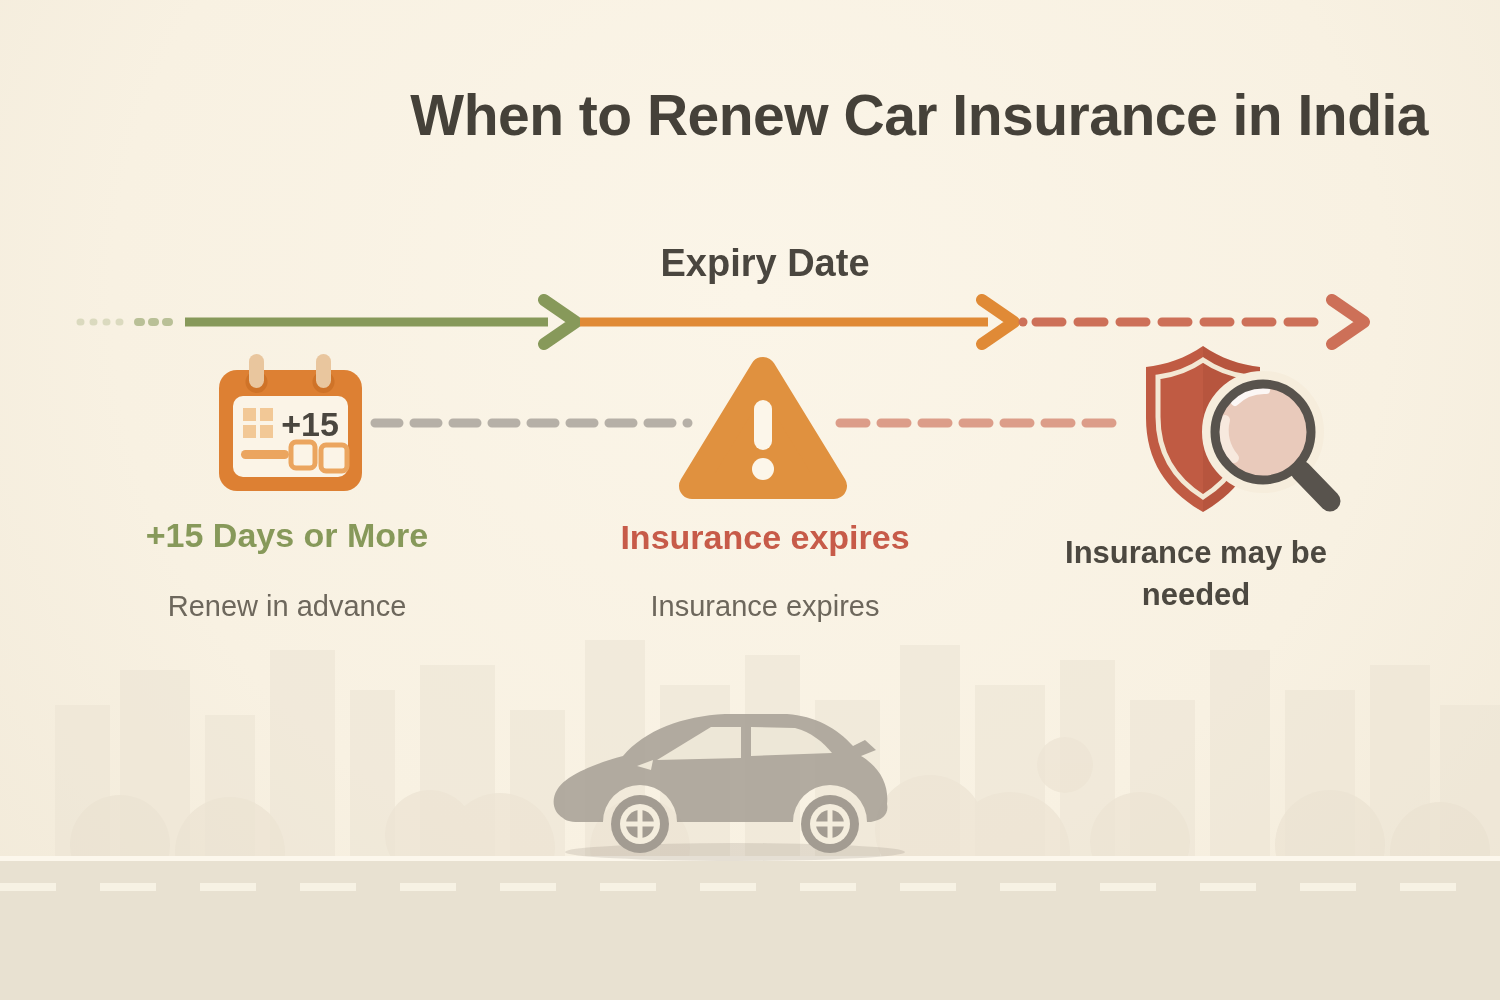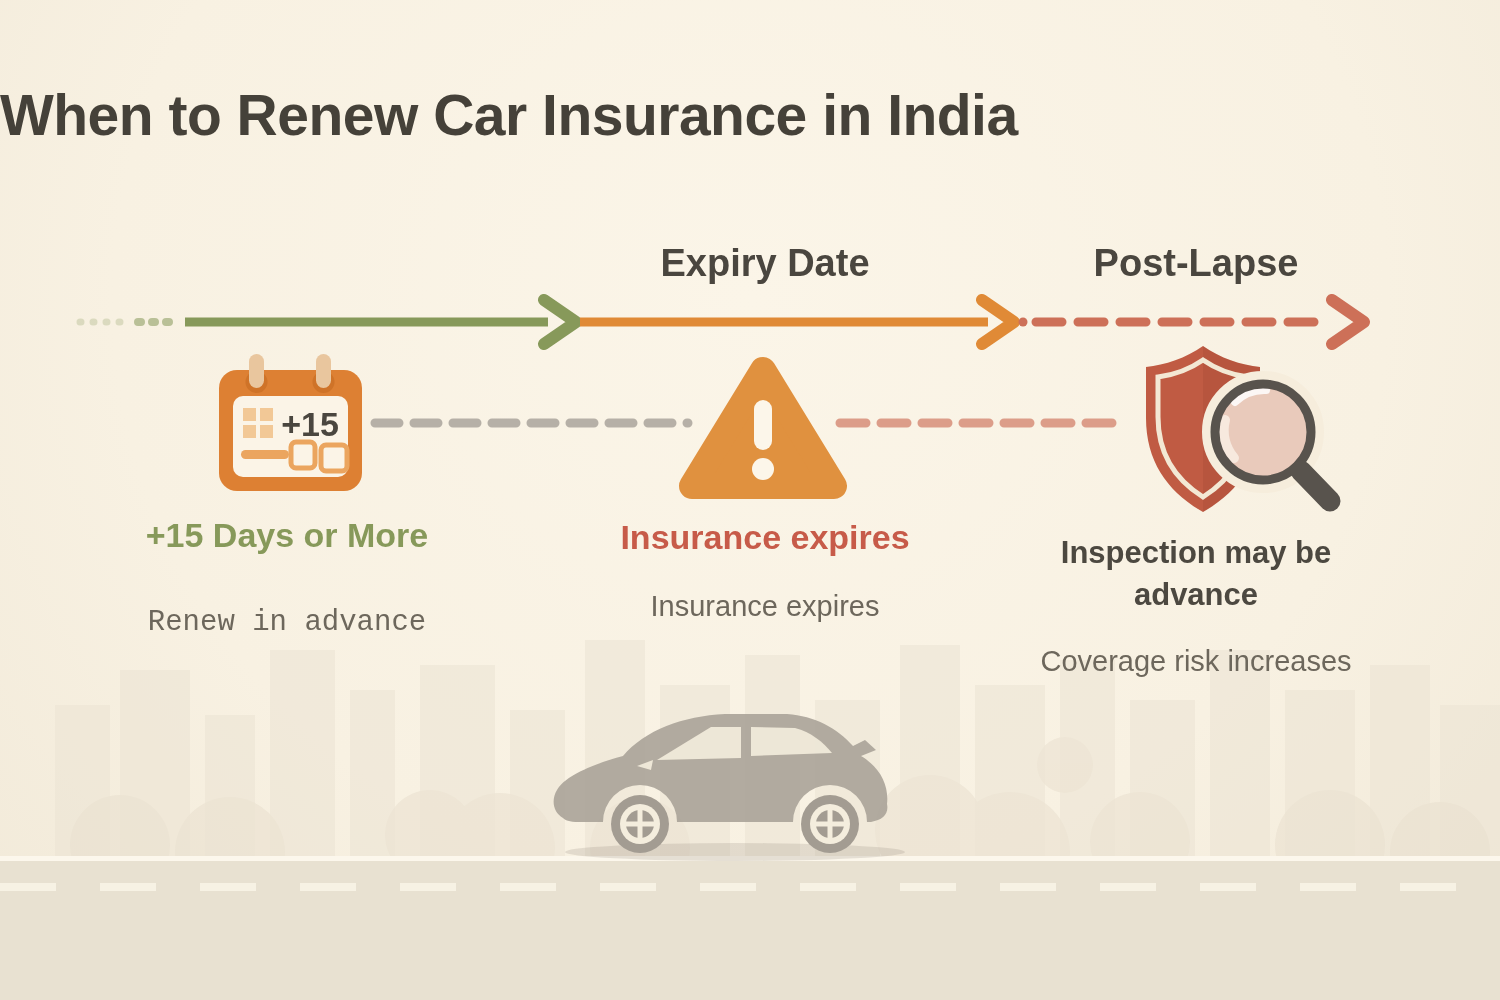--- a/index.html
+++ b/index.html
@@ -1,21 +1,21 @@
 <!DOCTYPE html>
 <html><head>
 <meta charset="utf-8">
 <style>
   html,body{margin:0;padding:0;}
   body{font-family:"Liberation Sans", sans-serif;}
   .stage-wrap{position:relative;width:1500px;height:1000px;overflow:hidden;
     background:#f8f1e2;
     background-image:radial-gradient(ellipse at 50% 30%, #fbf5e8 0%, #f8f1e2 60%, #f1e9d8 100%);}
   .abs{position:absolute;}
-  .page-title{top:82px;left:0;width:1428px;text-align:left;
+  .page-title{top:82px;left:0;width:1428px;text-align:right;
     font-size:57px;font-weight:700;color:#454139;letter-spacing:-0.5px;}
   .stage-label{top:242px;width:400px;text-align:center;
     font-size:38px;font-weight:700;color:#4a463f;}
   .col-headline{width:400px;text-align:center;font-size:34px;font-weight:700;}
   .col-sub{width:400px;text-align:center;font-size:29px;font-weight:400;color:#6d675c;}
   .hl-green{color:#87995a;}
   .hl-red{color:#c75b49;}
   .hl-dark{font-size:31px;font-weight:600;color:#4c4840;line-height:1.35;}
   .road{top:856px;left:0;width:1500px;height:144px;background:#e8e1d1;
     border-top:5px solid #fcf7ec;box-sizing:border-box;}
@@ -65,21 +65,20 @@
     </g>
   </svg>
 
   <div class="abs road">
     <div class="road-dash"></div>
   </div>
 
   <div class="abs page-title">When to Renew Car Insurance in India</div>
 
   <div class="abs stage-label" style="left:565px;text-align:center;">Expiry Date</div>
-  <div class="abs stage-label" style="left:996px;">Post-Lapse</div>
 
   <svg class="abs" style="top:292px;left:0;" width="1500" height="64" viewBox="0 0 1500 64">
     <g>
       <line x1="80" y1="30" x2="126" y2="30" stroke="#87995a" stroke-width="7" stroke-linecap="round" stroke-dasharray="1 12" opacity="0.25"></line>
       <line x1="138" y1="30" x2="180" y2="30" stroke="#87995a" stroke-width="8" stroke-linecap="round" stroke-dasharray="3 11" opacity="0.55"></line>
       <line x1="185" y1="30" x2="548" y2="30" stroke="#87995a" stroke-width="9"></line>
       <path d="M544 8 L576 30 L544 52" fill="none" stroke="#87995a" stroke-width="12" stroke-linecap="round" stroke-linejoin="round"></path>
     </g>
     <g>
       <line x1="580" y1="30" x2="988" y2="30" stroke="#e08a36" stroke-width="9"></line>
@@ -130,27 +129,26 @@
       <circle cx="155" cy="92" r="56" fill="none" stroke="#f6eddc" stroke-width="10"></circle>
       <circle cx="155" cy="92" r="48" fill="#e9cabb"></circle>
       <path d="M126 118 A42 42 0 0 1 117 80" fill="none" stroke="#f8ece2" stroke-width="10" stroke-linecap="round" opacity="0.9"></path>
       <path d="M127 62 A42 42 0 0 1 158 50" fill="none" stroke="#ffffff" stroke-width="8" stroke-linecap="round" opacity="0.85"></path>
       <circle cx="155" cy="92" r="48" fill="none" stroke="#58534d" stroke-width="9"></circle>
       <line x1="193" y1="131" x2="222" y2="161" stroke="#58534d" stroke-width="21" stroke-linecap="round"></line>
     </g>
   </svg>
 
   <div class="abs col-headline hl-green" style="top:516px;left:87px;">+15 Days or More</div>
-  <div class="abs col-sub" style="top:606px;left:87px;font-family:Liberation Mono, monospace;">Renew in advance</div>
+  <div class="abs col-sub" style="top:590px;left:87px;">Renew in advance</div>
 
   <div class="abs col-headline hl-red" style="top:518px;left:565px;">Insurance expires</div>
   <div class="abs col-sub" style="top:590px;left:565px;">Insurance expires</div>
 
-  <div class="abs col-headline hl-dark" style="top:532px;left:1026px;width:340px;">Inspection may be advance</div>
-  <div class="abs col-sub" style="top:645px;left:996px;">Coverage risk increases</div>
+  <div class="abs col-headline hl-dark" style="top:532px;left:1026px;width:340px;">Insurance may be needed</div>
 
   <svg class="abs" style="top:698px;left:545px;" width="370" height="165" viewBox="0 0 370 165">
     <ellipse cx="190" cy="154" rx="170" ry="9" fill="#7d766c" opacity="0.18"></ellipse>
     <path d="M18 120 C8 114 6 102 12 92 C20 78 48 66 78 58 C100 32 138 18 180 16 L242 16 C270 18 292 30 308 48 L320 42 L331 52 L316 58 C336 70 344 88 342 106 C344 116 338 122 326 124 L322 124 A37 37 0 0 0 248 124 L132 124 A37 37 0 0 0 58 124 L34 124 C24 124 20 122 18 120 Z" fill="#a7a096" opacity="0.88"></path>
     <path d="M112 62 L166 29 L196 29 L196 60 Z" fill="#f4eddd" opacity="0.9"></path>
     <path d="M206 29 L250 30 C266 34 278 44 287 55 L206 58 Z" fill="#f4eddd" opacity="0.9"></path>
     <path d="M92 68 L108 62 L106 72 Z" fill="#f4eddd" opacity="0.9"></path>
     <g>
       <circle cx="95" cy="126" r="29" fill="#a39c92"></circle>
       <circle cx="95" cy="126" r="20" fill="#f4eddd"></circle>

